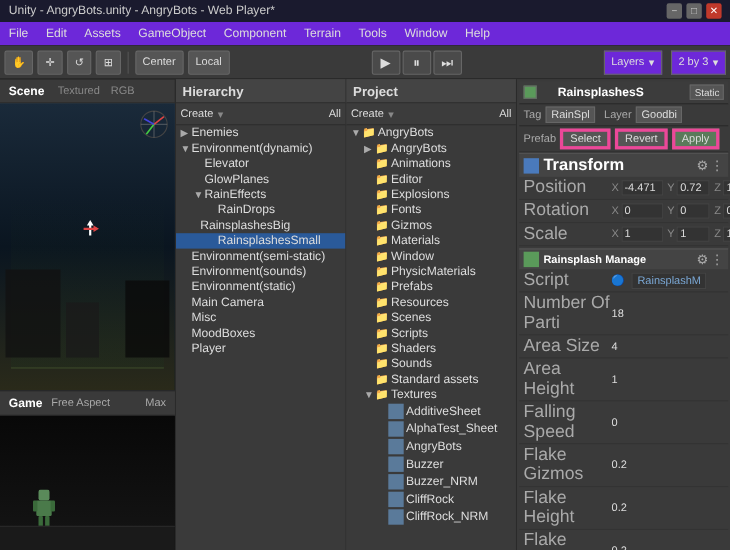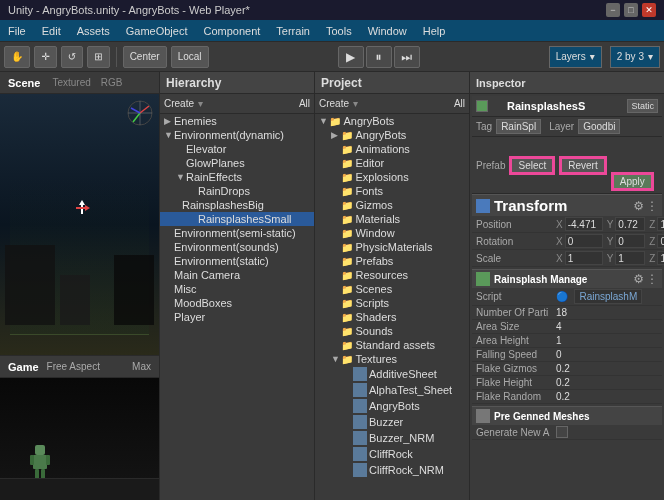--- a/index.html
+++ b/index.html
@@ -8,28 +8,28 @@
     
     #titlebar { background: #1a1a2e; color: #ccc; height: 20px; display: flex; align-items: center; padding: 0 8px; font-size: 11px; }
     #titlebar .title { flex: 1; }
     #titlebar .controls { display: flex; gap: 4px; }
     .win-btn { width: 14px; height: 14px; border-radius: 2px; border: none; cursor: pointer; font-size: 9px; display: flex; align-items: center; justify-content: center; }
     .win-btn.min { background: #666; color: #ccc; }
     .win-btn.max { background: #666; color: #ccc; }
     .win-btn.close { background: #c0392b; color: #fff; }
     
     
-    #menubar { background: #0c4a6e; height: 22px; display: flex; align-items: center; border-bottom: 1px solid #2a2a2a; }
+    #menubar { background: #6d28d9; height: 22px; display: flex; align-items: center; border-bottom: 1px solid #2a2a2a; }
     .menu-item { padding: 2px 8px; color: #ddd; cursor: pointer; font-size: 11px; height: 22px; display: flex; align-items: center; }
     
     
     #toolbar { background: #3a3a3a; height: 30px; display: flex; align-items: center; padding: 0 4px; gap: 4px; border-bottom: 1px solid #2a2a2a; }
     .toolbar-btn { background: #555; border: 1px solid #666; color: #ddd; height: 22px; padding: 0 6px; cursor: pointer; font-size: 10px; border-radius: 2px; display: flex; align-items: center; }
     .toolbar-sep { width: 1px; height: 20px; background: #555; margin: 0 2px; }
-    .layers-dropdown { background: #0c4a6e; border: 1px solid #666; color: #ddd; height: 22px; padding: 0 6px; cursor: pointer; font-size: 10px; display: flex; align-items: center; gap: 4px; }
+    .layers-dropdown { background: #6d28d9; border: 1px solid #666; color: #ddd; height: 22px; padding: 0 6px; cursor: pointer; font-size: 10px; display: flex; align-items: center; gap: 4px; }
     .toolbar-spacer { flex: 1; }
     .play-controls { display: flex; gap: 2px; }
     .play-btn { background: #4a4a4a; border: 1px solid #666; color: #ddd; width: 26px; height: 22px; cursor: pointer; font-size: 12px; display: flex; align-items: center; justify-content: center; border-radius: 2px; }
     
     
     #main { display: flex; height: calc(500px - 72px); }
     
     
     #left-panels { width: 160px; display: flex; flex-direction: column; border-right: 1px solid #2a2a2a; }
     #scene-panel { flex: 1; background: #1a1a1a; position: relative; overflow: hidden; }
@@ -60,30 +60,30 @@
     
     .obj-header { display: flex; align-items: center; background: #3c3c3c; padding: 3px 4px; border-bottom: 1px solid #2a2a2a; }
     .obj-name { font-size: 11px; font-weight: bold; color: #fff; margin-left: 16px; }
     .static-badge { background: #555; border: 1px solid #666; color: #ddd; font-size: 9px; padding: 1px 3px; margin-left: auto; }
     
     .tag-row { display: flex; align-items: center; padding: 2px 4px; gap: 4px; border-bottom: 1px solid #2a2a2a; font-size: 10px; }
     .tag-btn { background: #555; border: 1px solid #666; color: #ddd; padding: 1px 4px; font-size: 10px; cursor: pointer; }
     
     .prefab-row { display: flex; align-items: center; padding: 2px 4px; gap: 4px; border-bottom: 1px solid #2a2a2a; font-size: 10px; }
     .prefab-btn { background: #555; border: 3px solid #ec4899; color: #ddd; padding: 1px 6px; font-size: 10px; cursor: pointer; }
-    .prefab-btn.apply { background: #5a7a5a; margin-top: 33px; }
+    .prefab-btn.apply { background: #5a7a5a; }
     
     .component-header { background: #444; padding: 2px 4px; display: flex; align-items: center; cursor: pointer; border-top: 1px solid #555; }
     .component-title { font-size: 15px; font-weight: bold; color: #fff; flex: 1; }
     .component-icon { width: 14px; height: 14px; background: #888; margin-right: 4px; display: inline-block; }
     .blue-icon { background: #4a7abc; }
     .green-icon { background: #5a9a5a; }
     
     .prop-row { display: flex; align-items: center; padding: 1px 4px; border-bottom: 1px solid #333; }
-    .prop-label { color: #aaa; font-size: 10px; width: 80px; flex-shrink: 0; }
+    .prop-label { color: #aaa; font-size: 16px; width: 80px; flex-shrink: 0; }
     .prop-value { color: #ddd; font-size: 10px; flex: 1; }
     .prop-group { display: flex; gap: 4px; flex: 1; }
     .prop-field { display: flex; align-items: center; gap: 2px; }
     .prop-axis { color: #888; font-size: 10px; }
     .prop-num { background: #333; border: 1px solid #444; color: #ddd; font-size: 10px; padding: 0 2px; width: 35px; height: 14px; }
     
     
     #game-panel { height: 140px; border-top: 1px solid #2a2a2a; position: relative; }
     .game-view { width: 100%; height: 100%; background: #111; }
     
@@ -422,23 +422,20 @@
         </div>
         <div class="tree-item" style="padding-left: 28px;">
           <span class="tree-arrow"> </span>
           <span style="background:#5a7a9a; width:14px; height:14px; display:inline-block; margin-right:2px; flex-shrink:0;"></span>
           <span class="tree-label">CliffRock_NRM</span>
         </div>
       </div>
   </div>
 
   <div id="inspector">
-    <div class="inspector-header">
-      <span>Inspector</span>
-    </div>
     <div class="inspector-content">
 
       <div class="obj-header">
         <span class="checkbox checked"></span>
         <span class="obj-name">RainsplashesS</span>
         <span class="static-badge">Static</span>
       </div>
 
       <div class="tag-row">
         <span style="color:#aaa;">Tag</span>

